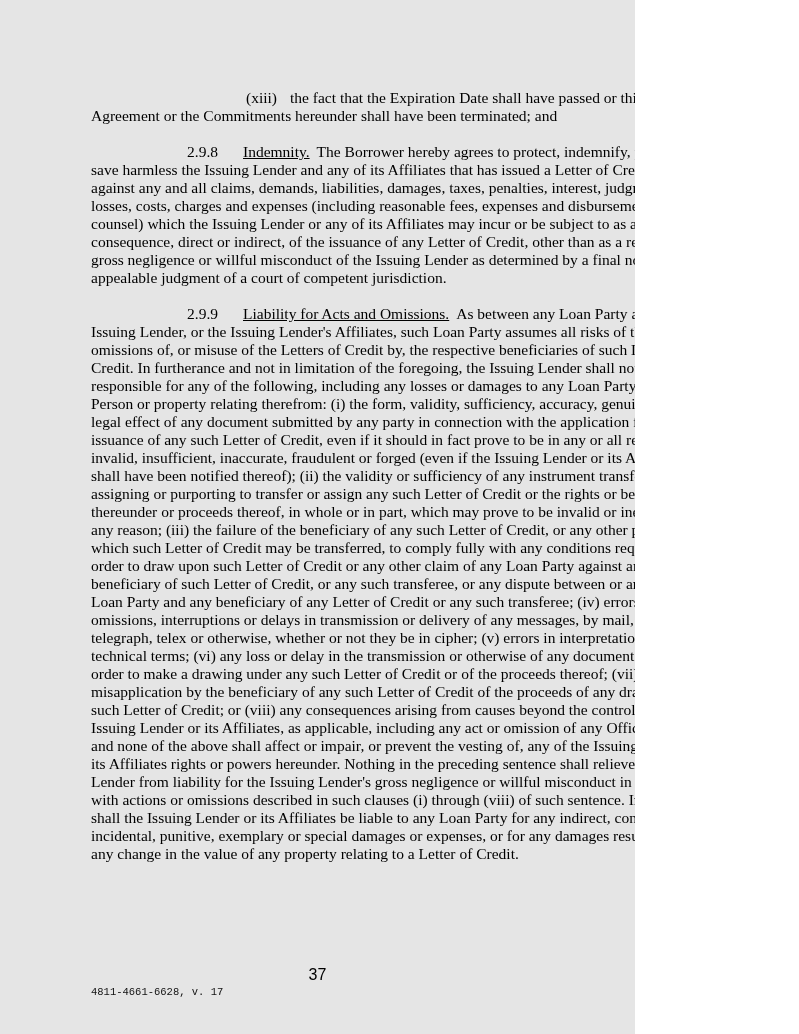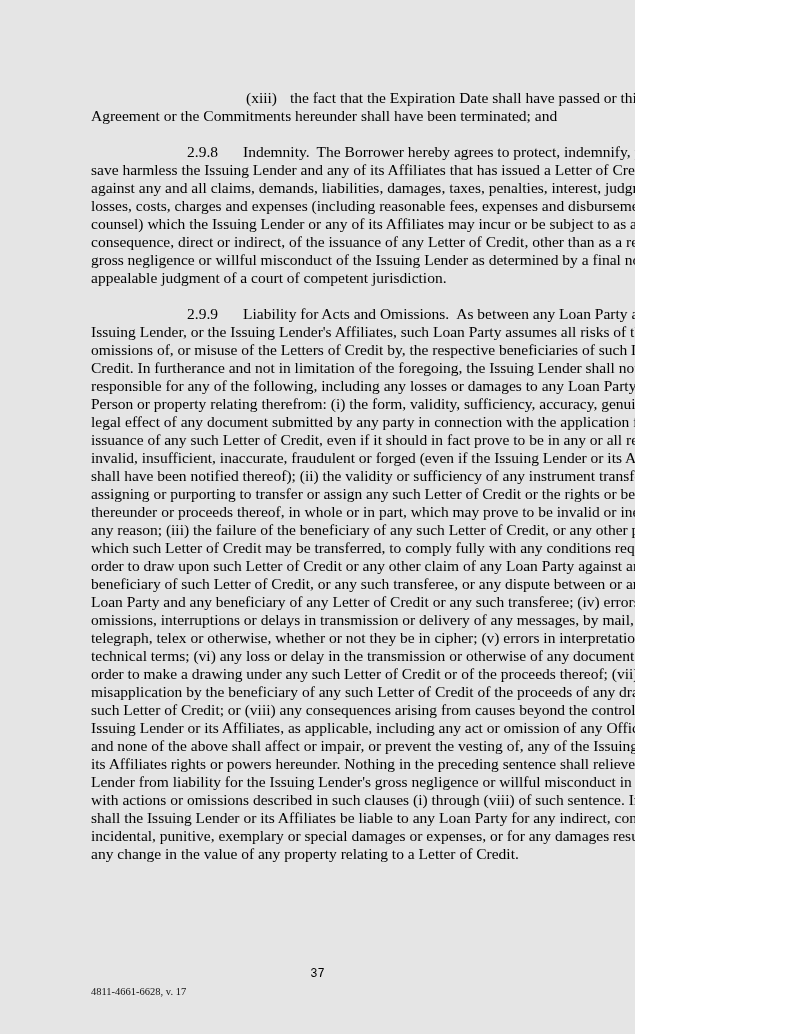--- a/index.html
+++ b/index.html
@@ -35,36 +35,37 @@
   .clause {
     text-indent: 155px;
   }
   .section {
     text-indent: 96px;
   }
   .gap-sm { display: inline-block; width: 13px; }
   .gap-md { display: inline-block; width: 25px; }
   .gap-xs { display: inline-block; width: 7px; }
   .heading {
+    text-decoration: underline;
   }
   .page-number {
     position: absolute;
     left: 0;
     top: 966px;
     width: 100%;
     text-align: center;
-    font-family: Liberation Mono, monospace;
-    font-size: 12px;
+    font-family: Liberation Sans, sans-serif;
+    font-size: 16px;
     line-height: 17px;
   }
   .doc-id {
     position: absolute;
     left: 91px;
     top: 986px;
-    font-family: Liberation Serif, serif;
+    font-family: Liberation Mono, monospace;
     font-size: 10.5px;
     line-height: 12px;
     color: #111111;
   }
 </style>
 </head>
 <body>
 
 <div class="page">
   <div class="content">

